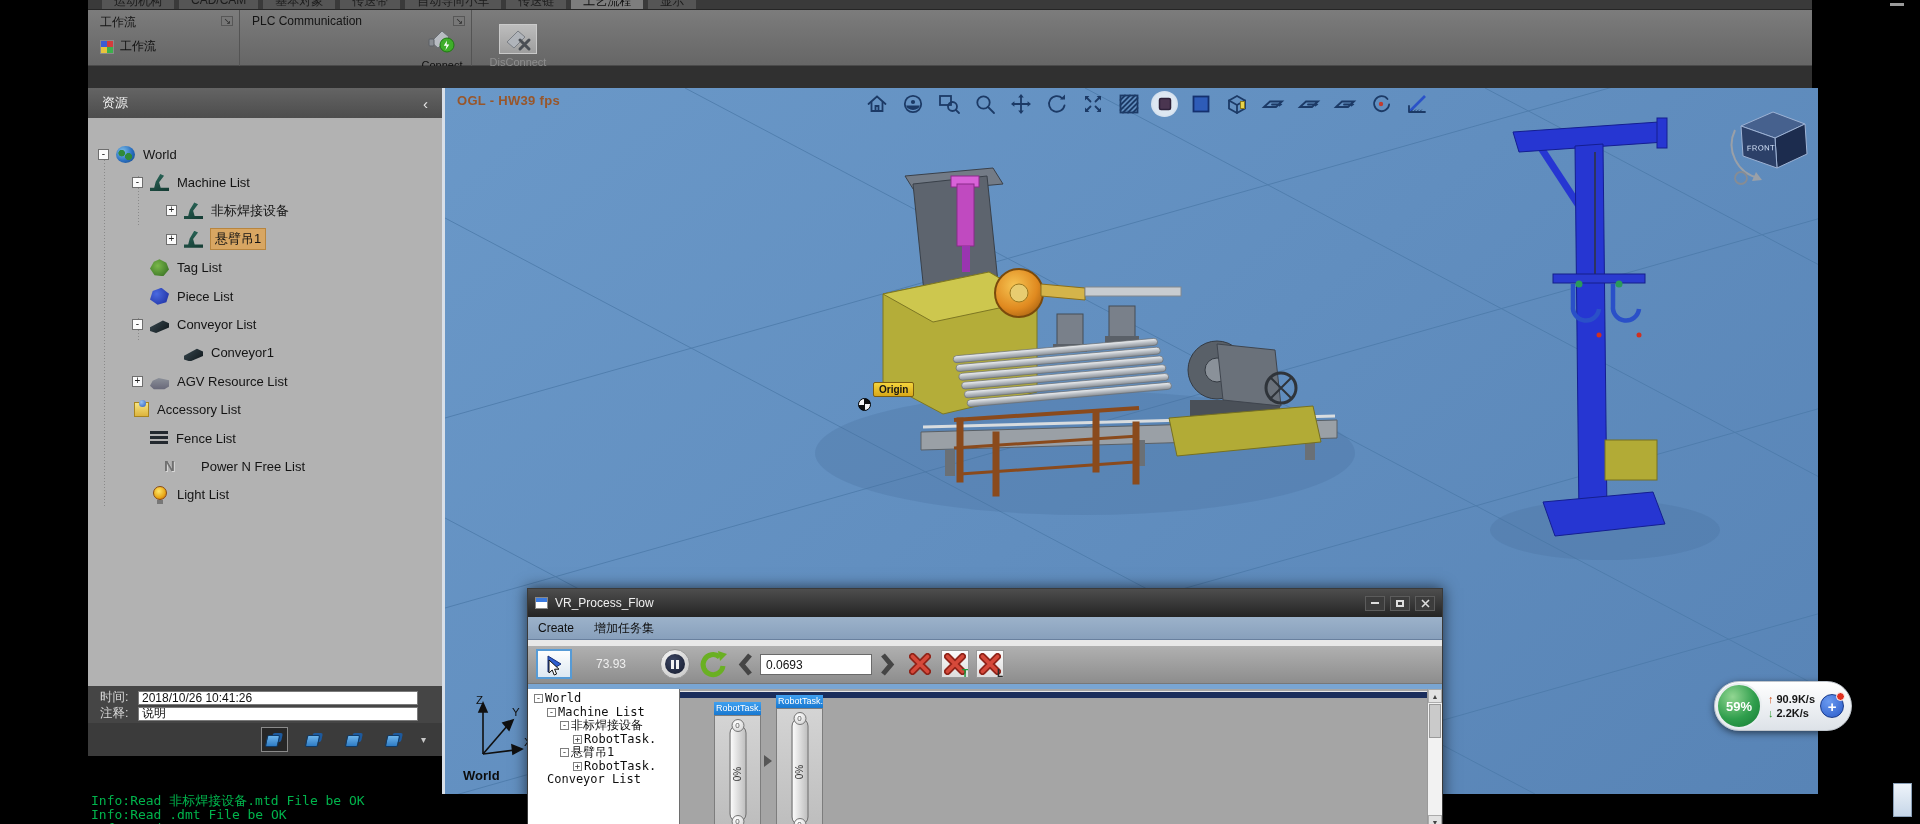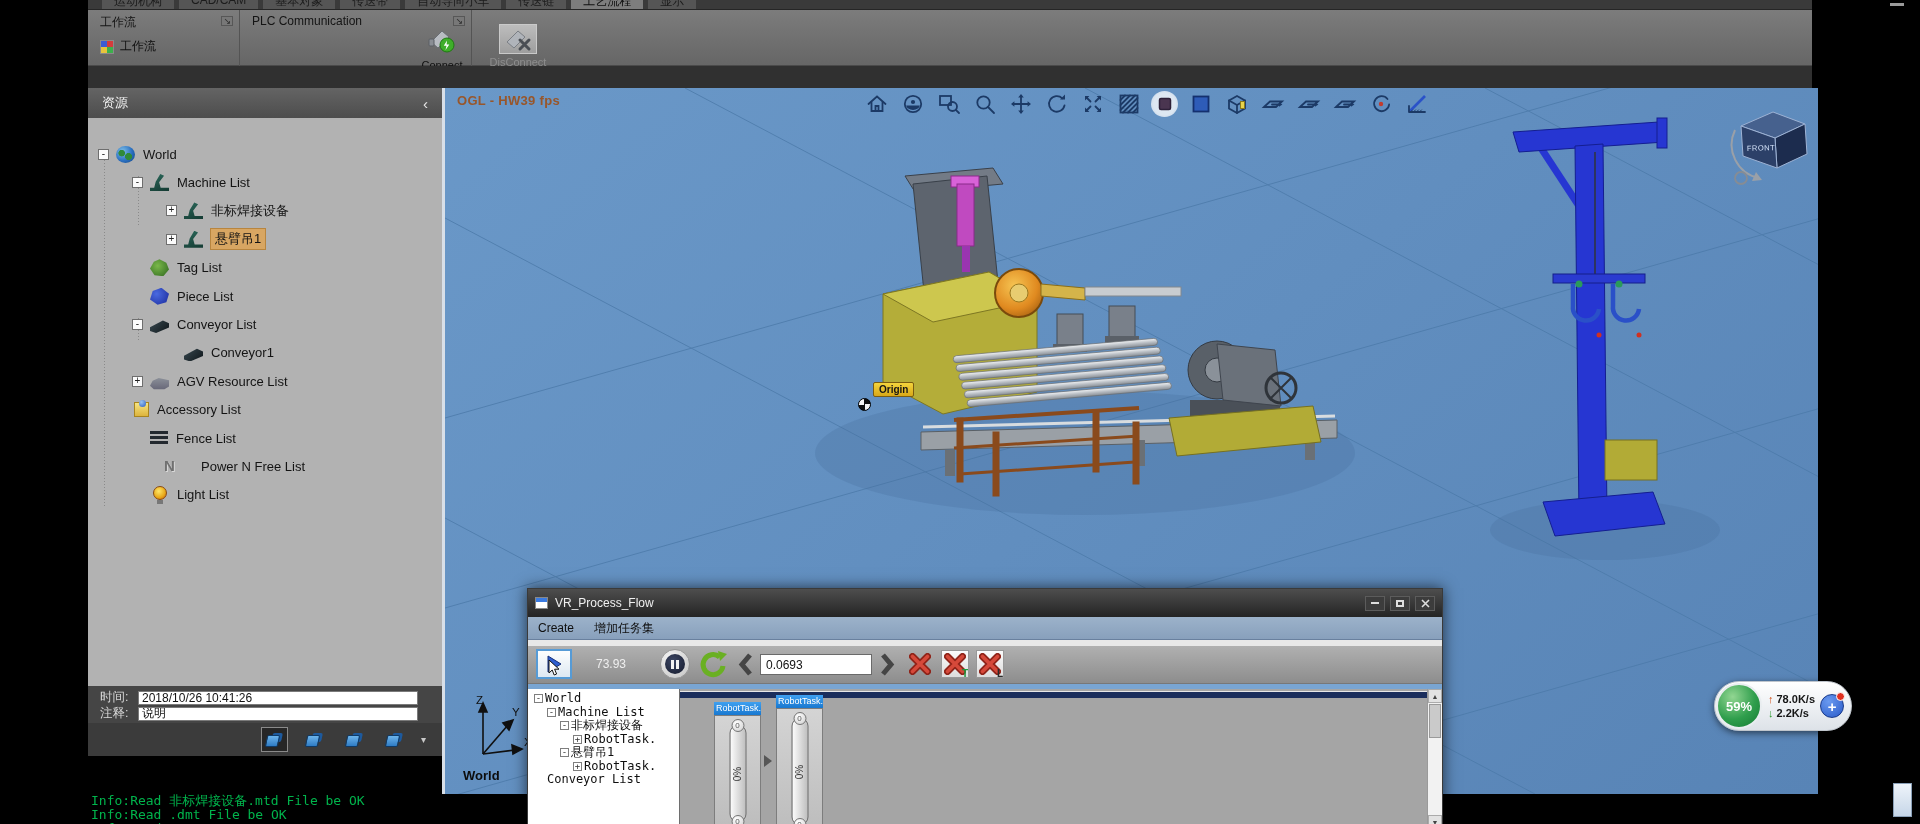--- a/index.html
+++ b/index.html
@@ -753,20 +753,20 @@
           <span id="sthumb"></span>
           <span class="sarrow down">▼</span>
         </div>
       </div>
     </div>
   </div>
 
   <div id="perf-badge">
     <span id="perf-sphere">59%</span>
     <span id="perf-rates">
-      <span style="display:block;"><span class="rate-up-arrow">↑</span><span>78.0K/s</span></span>
+      <span style="display:block;"><span class="rate-up-arrow">↑</span><span>90.9K/s</span></span>
       <span style="display:block;"><span class="rate-down-arrow">↓</span><span>2.2K/s</span></span>
     </span>
     <span id="perf-plus">+<span id="perf-dot"></span></span>
   </div>
 
   <div id="stray-frag"></div>
 </div>
 
 </body></html>

